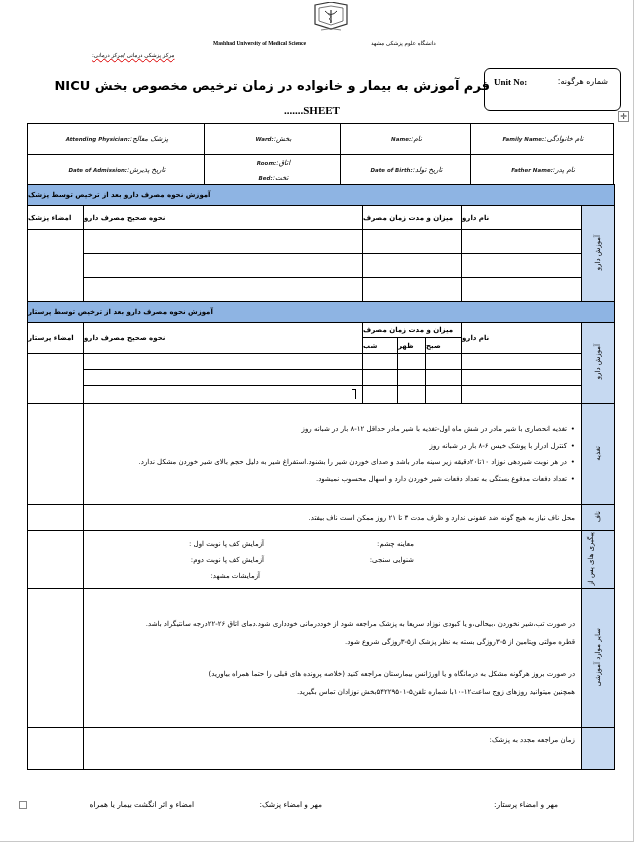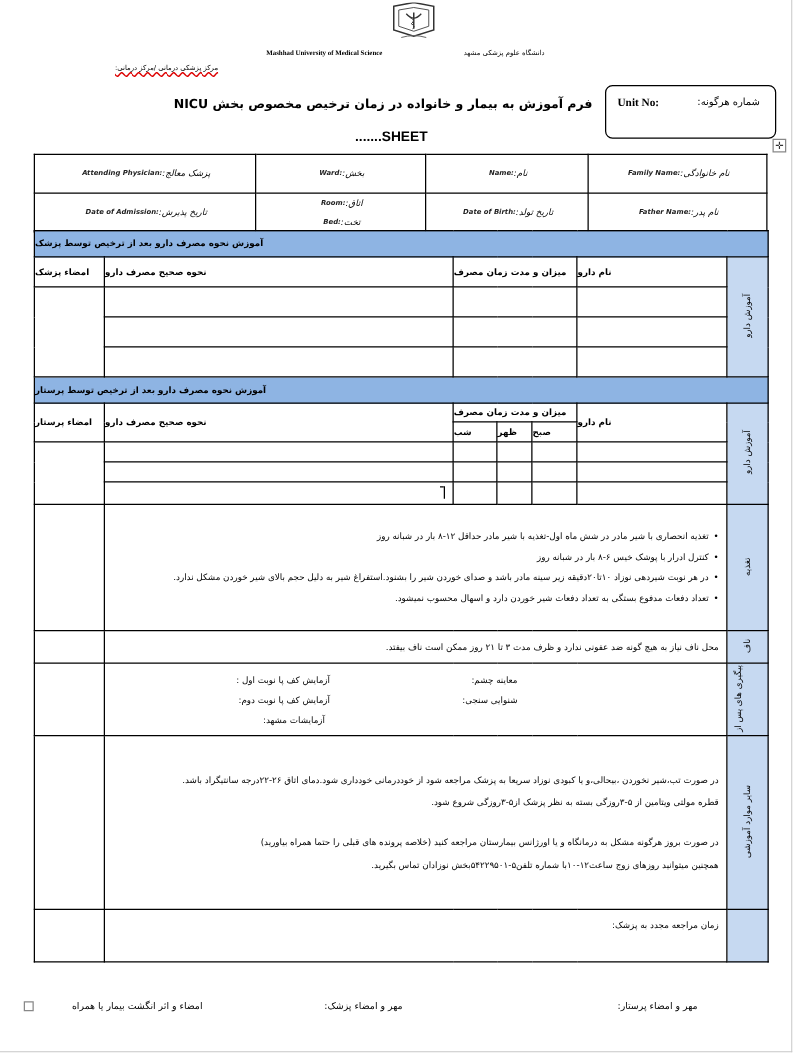--- a/index.html
+++ b/index.html
@@ -7,22 +7,22 @@
          font-family:"DejaVu Sans", sans-serif; color:#000; }
   .abs { position:absolute; }
   .page-edge { position:absolute; right:0; top:0; width:1px; height:842px; background:#c8c8c8; }
   .page-edge-b { position:absolute; left:0; bottom:0; width:634px; height:1px; background:#c8c8c8; }
 
   .logo { left:311px; top:2px; width:40px; height:30px; }
   .uni-en { left:213px; top:40px; font-family:"Liberation Serif", serif; font-size:5.5px; font-weight:bold; white-space:nowrap; }
   .uni-fa { left:371px; top:40px; font-size:5.5px; direction:rtl; white-space:nowrap; }
   .center-name { left:92px; top:52px; font-size:5.5px; direction:rtl; white-space:nowrap; text-decoration:underline wavy #d00; text-decoration-thickness:1px; }
 
-  .form-title { right:160px; top:78px; font-size:10px; font-weight:bold; direction:rtl; white-space:nowrap; }
-  .sheet { left:284px; top:104px; font-family:Liberation Sans, sans-serif; font-size:11px; font-weight:bold; white-space:nowrap; }
+  .form-title { right:144px; top:78px; font-size:13px; font-weight:bold; direction:rtl; white-space:nowrap; }
+  .sheet { left:284px; top:104px; font-family:Liberation Serif, serif; font-size:11px; font-weight:bold; white-space:nowrap; }
 
   .unit-box { left:484px; top:68px; width:137px; height:43px; border:1.5px solid #000; border-radius:6px; box-sizing:border-box; }
   .unit-en { position:absolute; left:9px; top:8px; font-family:"Liberation Serif", serif; font-size:9px; font-weight:bold; }
   .unit-fa { position:absolute; right:12px; top:8px; font-size:8px; direction:rtl; }
   .move-handle { left:618px; top:111px; width:9px; height:9px; border:1px solid #888; font-size:8px; line-height:9px; text-align:center; color:#333; background:#fff; }
 
   table { border-collapse:collapse; }
   td { border:1px solid #000; padding:0; vertical-align:middle; }
 
   .info { position:absolute; left:27px; top:123px; width:587px; }
@@ -272,13 +272,13 @@
     <td class="side"></td>
   </tr>
 </tbody>
   </table>
 
 <div class="cursor-mark"></div>
 
 <div class="abs small-box"></div>
 <div class="abs sig" style="right:76px">مهر و امضاء پرستار:</div>
 <div class="abs sig" style="right:312px">مهر و امضاء پزشک:</div>
-<div class="abs sig" style="right:472px">امضاء و اثر انگشت بیمار یا همراه</div>
+<div class="abs sig" style="right:440px">امضاء و اثر انگشت بیمار یا همراه</div>
 
 </body></html>

